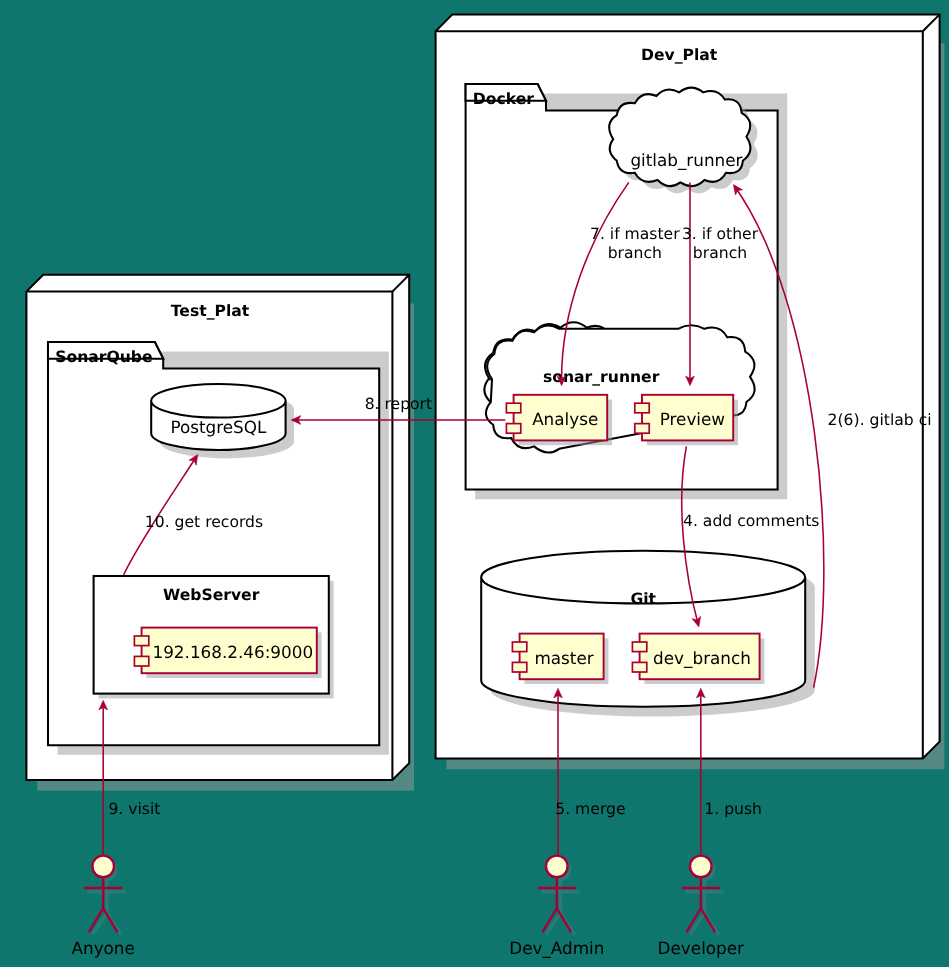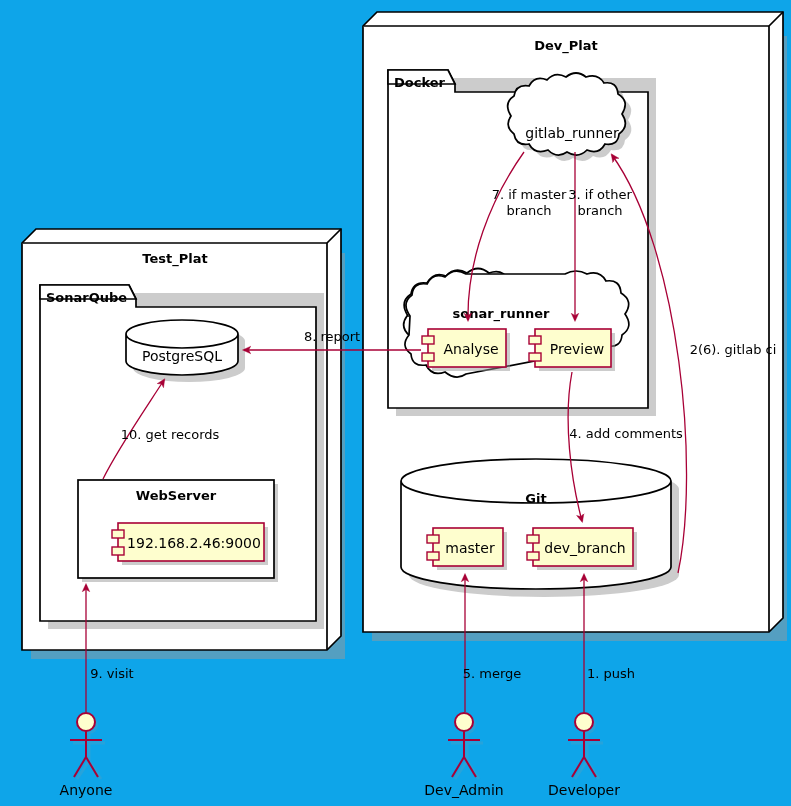--- a/index.html
+++ b/index.html
@@ -4,21 +4,21 @@
 <style>
   html, body {
     margin: 0;
     padding: 0;
     background: #ffffff;
   }
   #canvas {
     position: relative;
     width: 791px;
     height: 806px;
-    background: #0ea5e9;
+    background: #0f766e;
     font-family: "DejaVu Sans", sans-serif;
     overflow: hidden;
   }
   #diagram-svg {
     position: absolute;
     left: 0;
     top: 0;
     width: 791px;
     height: 806px;
   }

